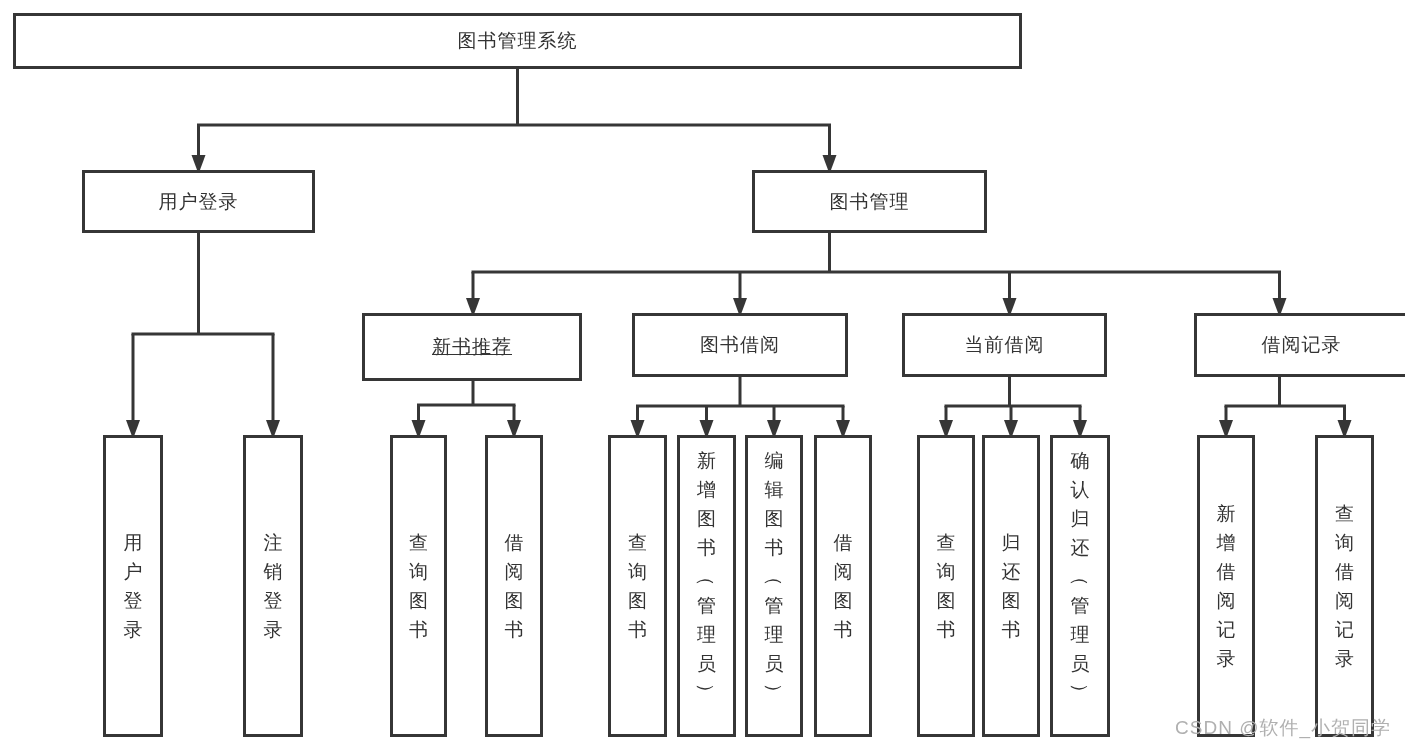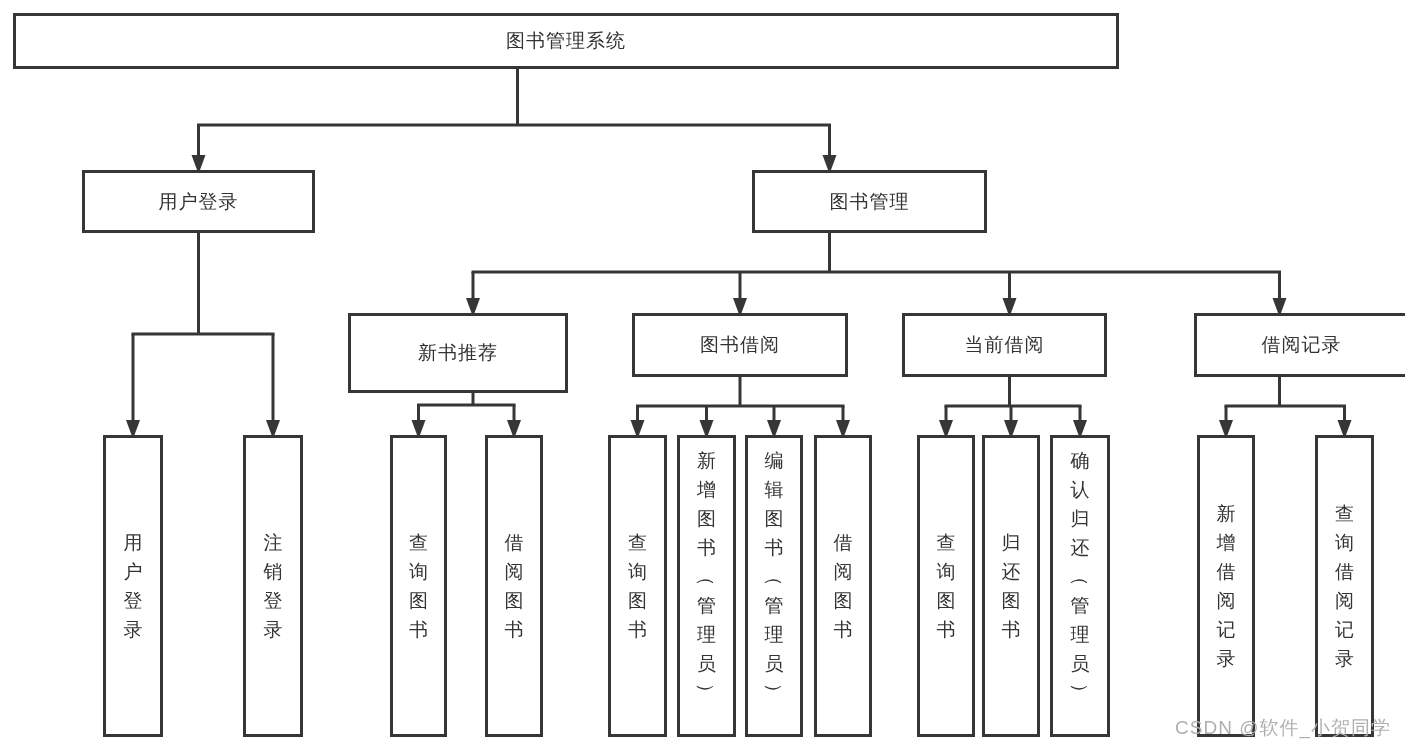--- a/index.html
+++ b/index.html
@@ -80,30 +80,30 @@
       <line x1="1080" y1="406" x2="1080" y2="422" stroke="#363636" stroke-width="3"></line>
       <polygon points="1073,420 1087,420 1080,439" fill="#363636"></polygon>
       <line x1="1279.5" y1="377" x2="1279.5" y2="406" stroke="#363636" stroke-width="3"></line>
       <line x1="1224.5" y1="406" x2="1346" y2="406" stroke="#363636" stroke-width="3"></line>
       <line x1="1226" y1="406" x2="1226" y2="422" stroke="#363636" stroke-width="3"></line>
       <polygon points="1219,420 1233,420 1226,439" fill="#363636"></polygon>
       <line x1="1344.5" y1="406" x2="1344.5" y2="422" stroke="#363636" stroke-width="3"></line>
       <polygon points="1337.5,420 1351.5,420 1344.5,439" fill="#363636"></polygon>
     </svg>
   <div id="nodes">
-      <div class="node" style="left: 13px; top: 13px; width: 1106px; height: 56px;">
+      <div class="node" style="left: 13px; top: 13px; width: 1009px; height: 56px;">
         <span class="node-label">图书管理系统</span>
       </div>
       <div class="node" style="left: 82px; top: 170px; width: 233px; height: 63px;">
         <span class="node-label">用户登录</span>
       </div>
       <div class="node" style="left: 712px; top: 170px; width: 235px; height: 63px; margin-left: 40px;">
         <span class="node-label">图书管理</span>
       </div>
-      <div class="node" style="left: 348px; top: 313px; width: 220px; height: 80px;">
+      <div class="node" style="left: 362px; top: 313px; width: 220px; height: 68px; text-decoration: underline;">
         <span class="node-label">新书推荐</span>
       </div>
       <div class="node" style="left: 632px; top: 313px; width: 216px; height: 64px;">
         <span class="node-label">图书借阅</span>
       </div>
       <div class="node" style="left: 902px; top: 313px; width: 205px; height: 64px;">
         <span class="node-label">当前借阅</span>
       </div>
       <div class="node" style="left: 1172px; top: 313px; width: 215px; height: 64px; margin-left: 22px;">
         <span class="node-label">借阅记录</span>

